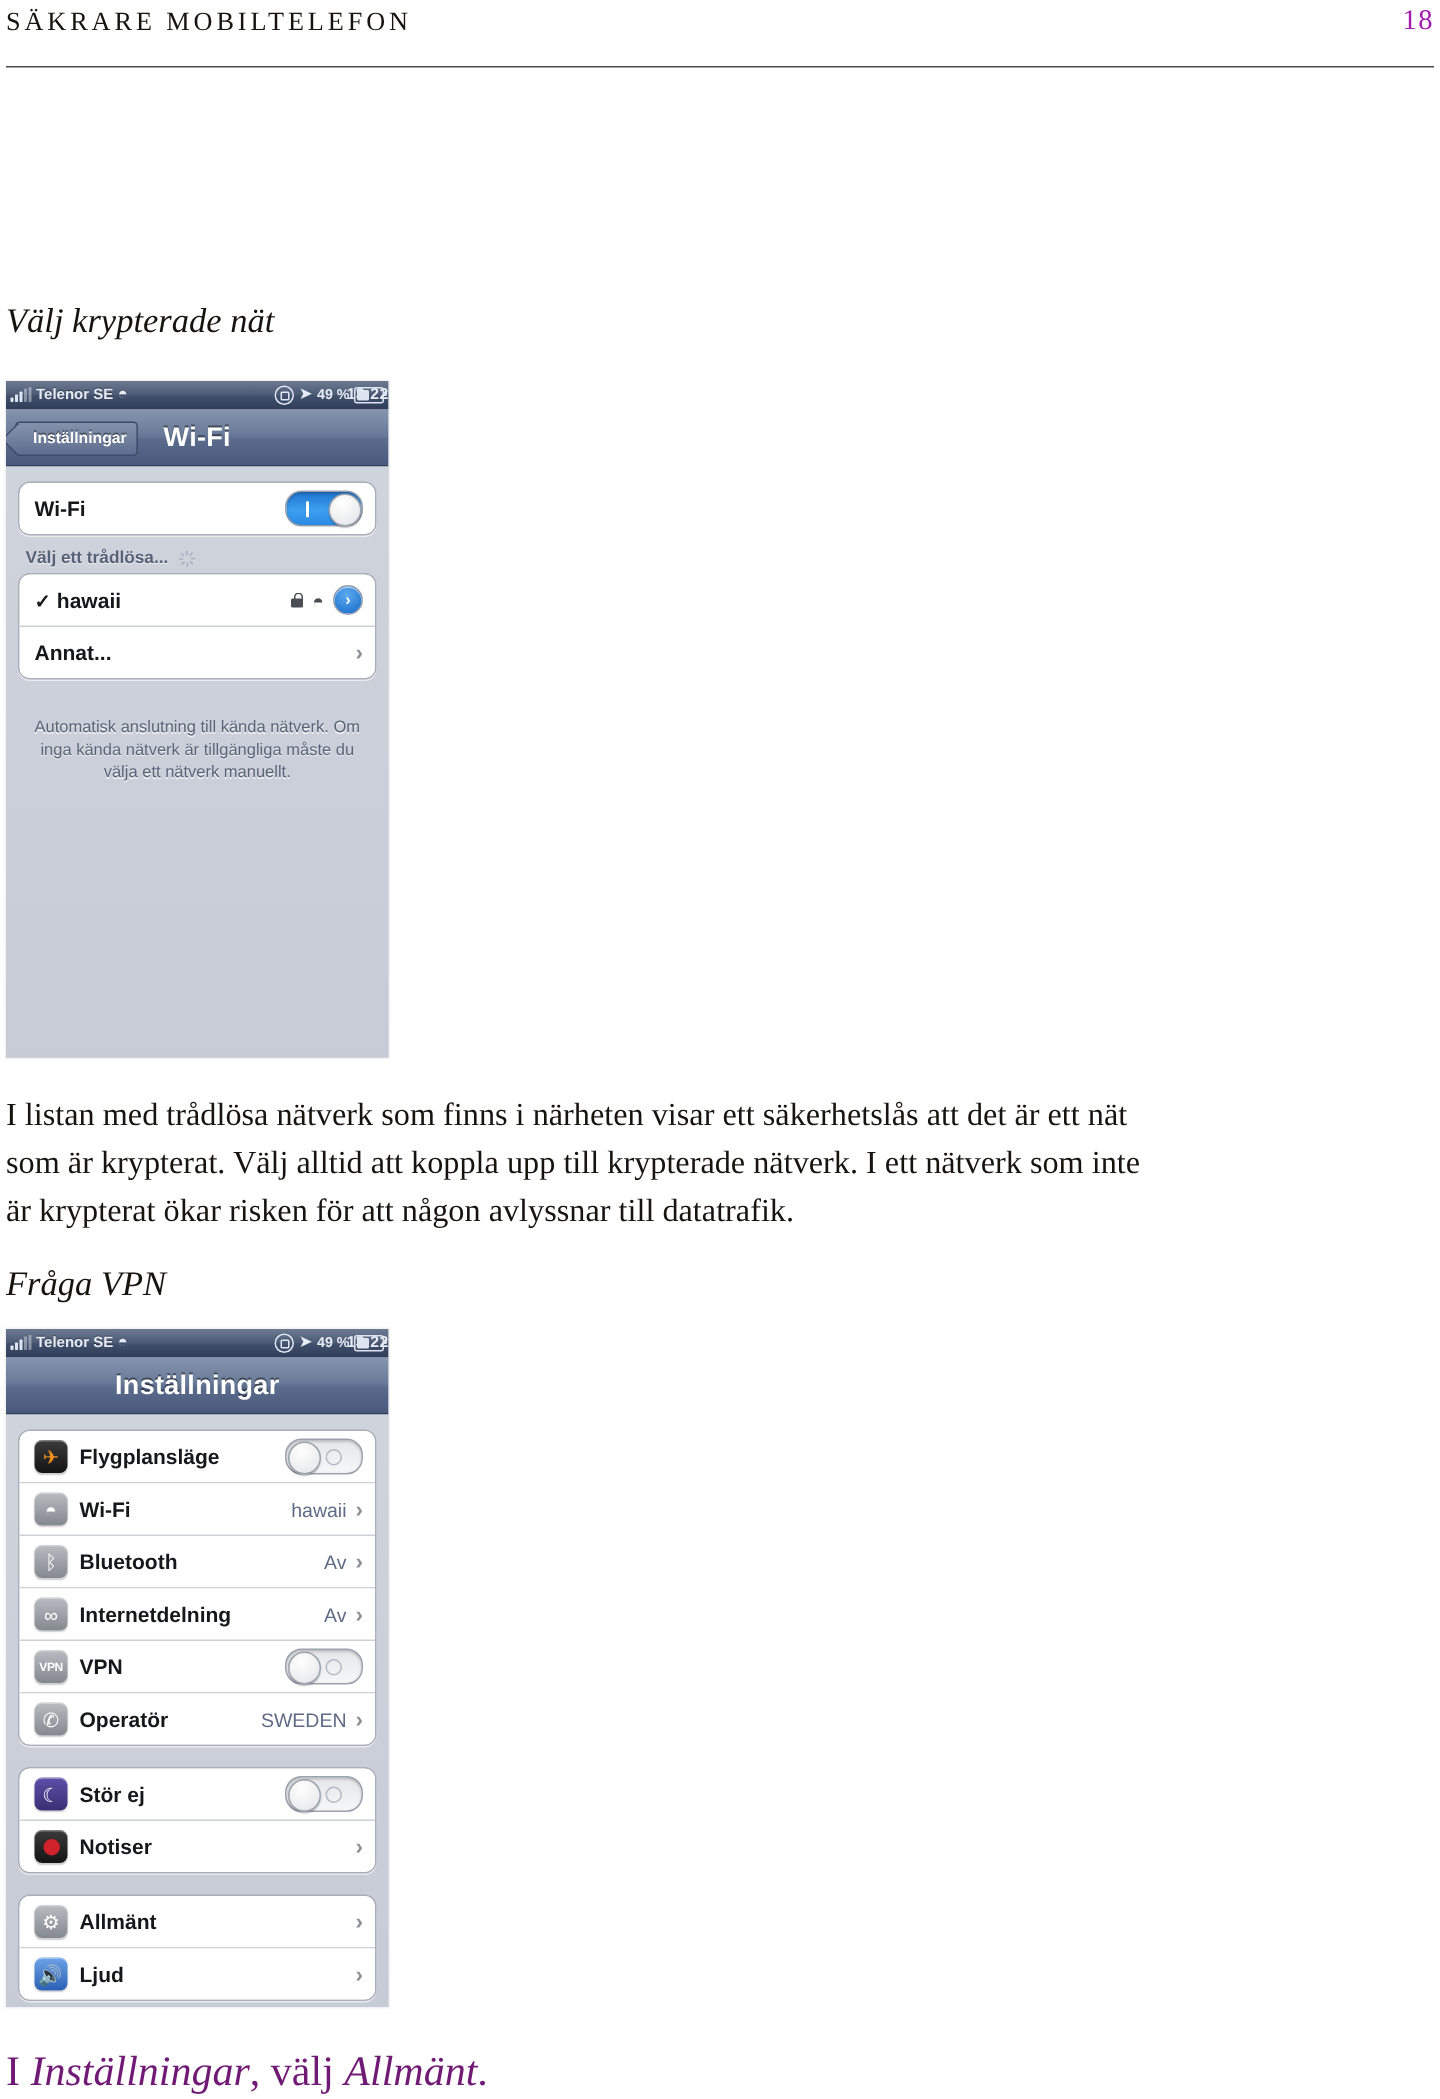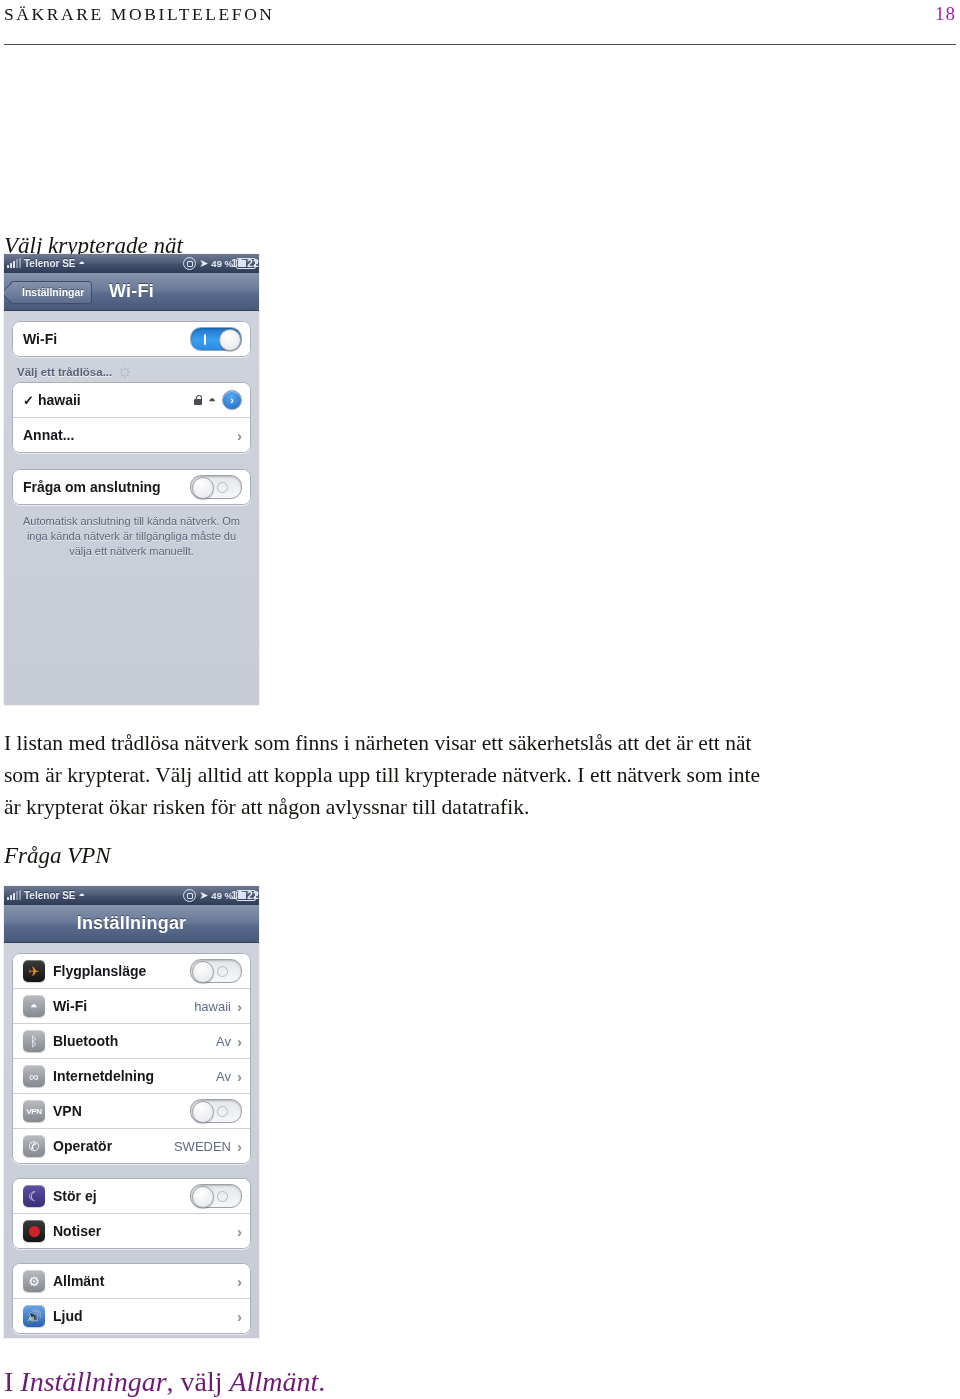--- a/index.html
+++ b/index.html
@@ -49,21 +49,21 @@
 
   
   .sect-head {
     position: absolute;
     font-family: "Liberation Serif", serif;
     font-style: italic;
     font-size: 23px;
     color: #17140f;
     white-space: nowrap;
   }
-  #head-krypterade { left: 4px; top: 201px; margin-top: 32px; }
+  #head-krypterade { left: 4px; top: 201px; }
   #head-vpn        { left: 4px; top: 843px; }
 
   .body-par {
     position: absolute;
     left: 4px;
     width: 770px;
     font-family: "Liberation Serif", serif;
     font-size: 21.5px;
     line-height: 32px;
     color: #17140f;
@@ -386,29 +386,20 @@
         <span class="detail-btn">›</span>
       </div>
       <div class="row">
         <span class="label">Annat...</span>
         <span class="chev">›</span>
       </div>
     </div>
 
     <div class="gap" style="height:16px"></div>
 
-    <div class="tbl">
-      <div class="row">
-        <span class="label">Fråga om anslutning</span>
-        <span class="toggle off">
-          <span class="knob"></span>
-          <span class="mark"></span>
-        </span>
-      </div>
-    </div>
 
     <div class="footnote">Automatisk anslutning till kända nätverk. Om inga kända nätverk är tillgängliga måste du välja ett nätverk manuellt.</div>
   </div>
 </div>
 
 <div class="body-par" id="par-wifi">I listan med trådlösa nätverk som finns i närheten visar ett säkerhetslås att det är ett nät som är krypterat. Välj alltid att koppla upp till krypterade nätverk. I ett nätverk som inte är krypterat ökar risken för att någon avlyssnar till datatrafik.</div>
 
 <div class="sect-head" id="head-vpn">Fråga VPN</div>
 
 <div class="shot" id="shot-settings">

